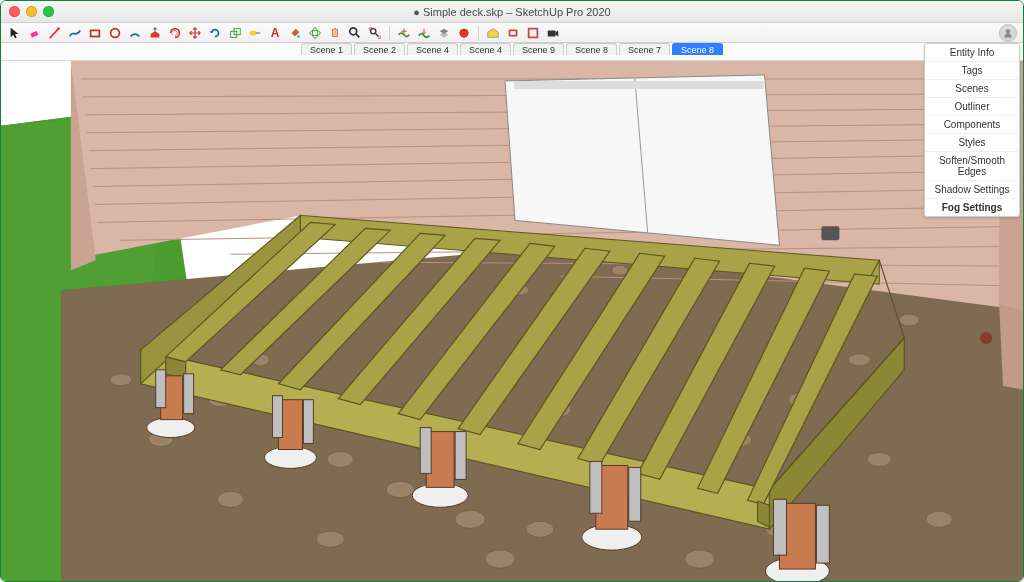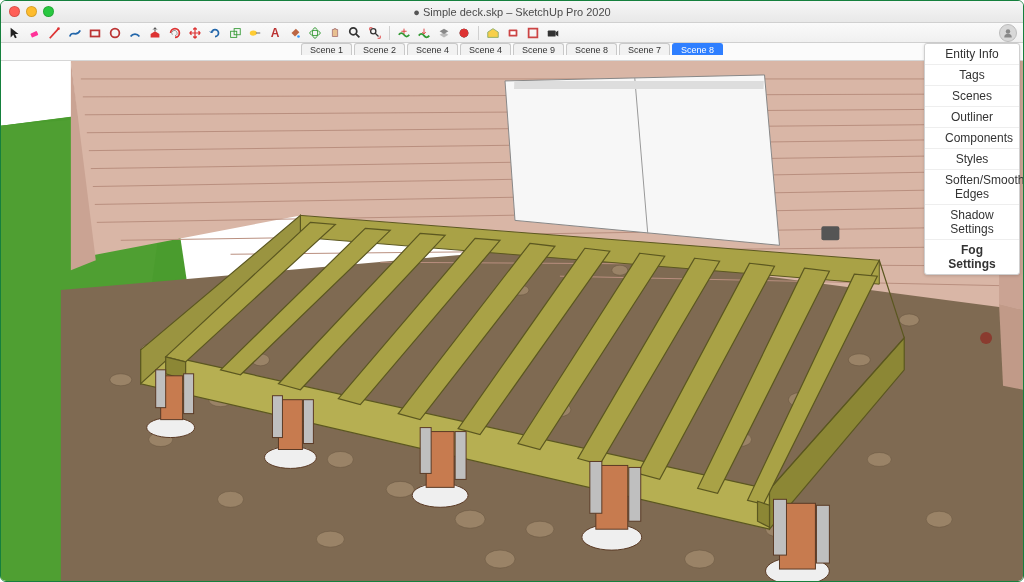--- a/index.html
+++ b/index.html
@@ -16,21 +16,21 @@
   .tbn-sep { width:1px; height:14px; background:#d0d0d0; margin:0 2px; }
   .tbtn svg { width:14px; height:14px; }
   .tbtn span.u { font-size:12px; line-height:1; }
   .userbtn { margin-left:auto; width:18px;height:18px;border-radius:50%;background:#d8d8d8;border:1px solid #bdbdbd;display:flex;align-items:center;justify-content:center;color:#666; }
   .scenebar { height:18px; background:#fbfbfb; border-bottom:1px solid #d6d6d6; display:flex; align-items:flex-start; justify-content:center; gap:2px; padding-bottom:1px;}
   .scene-tab { font-size:9px; padding:1px 8px 0 8px; color:#333; border:1px solid #c9c9c9; border-bottom:none; background:#f2f2f2; border-radius:3px 3px 0 0; cursor:pointer; }
   .scene-tab.active { background:#2f7fff; color:#fff; border-color:#2f7fff; }
   .viewport { position:relative; width:100%; height:calc(100% - 60px); overflow:hidden; }
   .viewport svg { width:100%; height:100%; display:block; }
   .inspector { position:absolute; top:42px; right:3px; width:96px; background:#fff; border:1px solid #cfcfcf; border-radius:3px; box-shadow:0 1px 3px rgba(0,0,0,.15); }
-  .inspector .row { font-size:12px; color:#333; padding:3px 20px; border-bottom:1px solid #eee; text-align:center; cursor:pointer; }
+  .inspector .row { font-size:10px; color:#333; padding:3px 1px; border-bottom:1px solid #eee; text-align:center; cursor:pointer; }
   .inspector .row:last-child{border-bottom:none;font-weight:bold;}
 </style>
 </head>
 <body>
 
 <div class="window">
 
   <div class="titlebar">
     <div class="traffic">
       <div class="tl close"></div>

